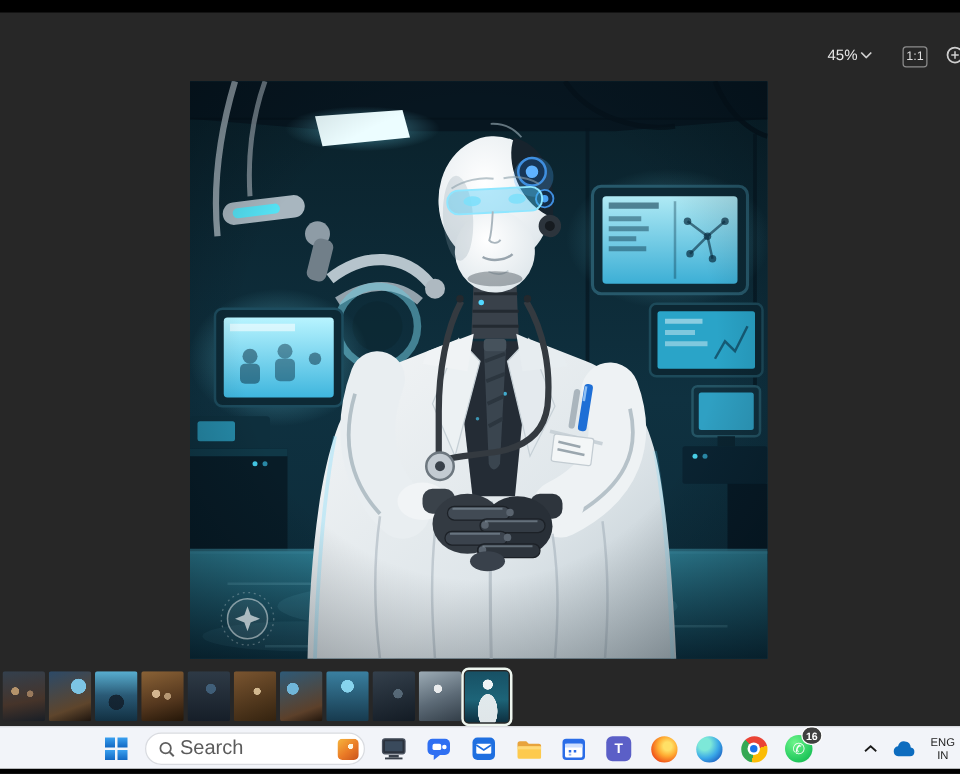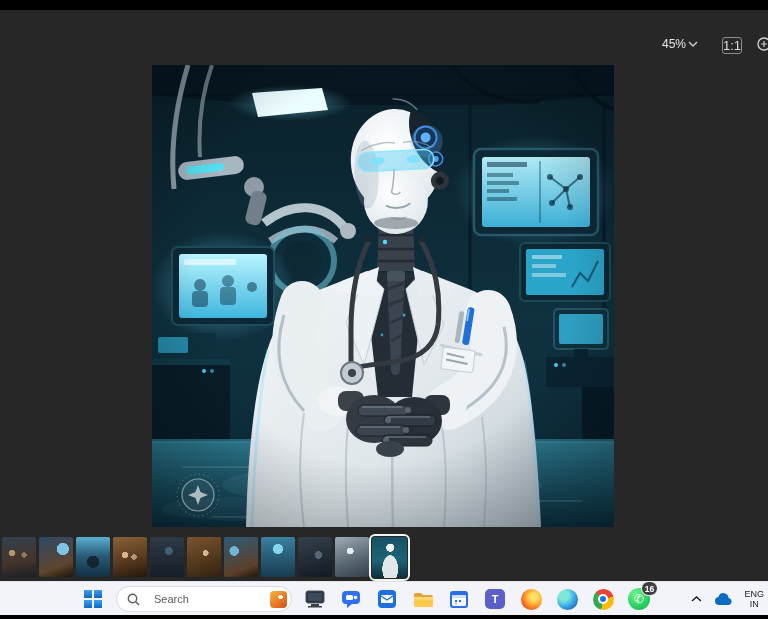--- a/index.html
+++ b/index.html
@@ -8,41 +8,41 @@
     background:#272727;font-family:"Liberation Sans",sans-serif;
     -webkit-font-smoothing:antialiased;
   }
   .topbar{position:absolute;top:0;left:0;width:768px;height:10px;background:#000;}
   .bottombar{position:absolute;left:0;top:615px;width:768px;height:4px;background:#000;}
 
   
   .zoom-controls{position:absolute;top:37px;right:70px;display:flex;align-items:center;gap:2px;
     color:#e8e8e8;font-size:12px;cursor:default;}
   .one-one{position:absolute;top:37px;right:26px;width:18px;height:15px;border:1px solid #8d8d8d;
-    border-radius:3px;color:#dedede;font-size:13px;display:flex;align-items:center;justify-content:flex-end;}
+    border-radius:3px;color:#dedede;font-size:10px;display:flex;align-items:center;justify-content:center;}
   .zoom-glass{position:absolute;top:36px;right:-6px;width:18px;height:18px;}
 
   
   .photo-wrap{position:absolute;left:152px;top:65px;width:462px;height:462px;background:#0c2a38;}
   .photo-wrap svg{display:block;}
 
   
   .filmstrip{position:absolute;left:2px;top:535px;height:44px;display:flex;align-items:center;gap:3px;}
   .thumb{width:34px;height:40px;border-radius:2px;flex:none;background:#333;}
   .thumb.selected{width:35px;height:41px;outline:2px solid #eef6ef;outline-offset:1px;border-radius:3px;}
 
   
   .taskbar{position:absolute;left:0;top:581px;width:768px;height:34px;background:#f2f4f9;
     border-top:1px solid #e2e4e9;display:flex;align-items:center;}
   .tb-apps{display:flex;align-items:center;gap:10px;margin-left:80px;}
   .start{width:26px;height:26px;display:flex;align-items:center;justify-content:center;cursor:pointer;}
   .start .grid{display:grid;grid-template-columns:8px 8px;grid-template-rows:8px 8px;gap:1.6px;}
   .start .grid i{display:block;background:linear-gradient(180deg,#3aa0f0,#1268c3);}
   .search-pill{width:160px;height:24px;background:#fff;border:1px solid #d9dbe0;border-radius:13px;
-    display:flex;align-items:center;padding:0 4px 0 10px;gap:14px;font-size:11px;color:#5b5b5b;cursor:text;}
+    display:flex;align-items:center;padding:0 4px 0 10px;gap:4px;font-size:16px;color:#5b5b5b;cursor:text;}
   .hl-icon{margin-left:auto;width:17px;height:17px;border-radius:4px;
     background:radial-gradient(circle at 62% 36%,rgba(255,252,235,.95) 0 14%,rgba(255,255,255,0) 15%),
                linear-gradient(140deg,#f6b63e 0%,#ea7a26 55%,#c8531c 100%);}
   .app{width:26px;height:26px;display:flex;align-items:center;justify-content:center;position:relative;cursor:pointer;}
   .firefox{width:21px;height:21px;border-radius:50%;
     background:radial-gradient(circle at 62% 38%,#ffe066 0 18%,#ffad33 42%,#f0551a 74%,#b5179e 100%);}
   .edge{width:21px;height:21px;border-radius:50%;
     background:radial-gradient(circle at 32% 30%,#7de8d8 0 24%,#3aa8e8 55%,#1d5fc0 84%,#123f8c 100%);}
   .chrome{position:relative;width:21px;height:21px;border-radius:50%;
     background:conic-gradient(from -45deg,#ea4335 0 33%,#fbbc05 33% 66%,#34a853 66% 100%);}

